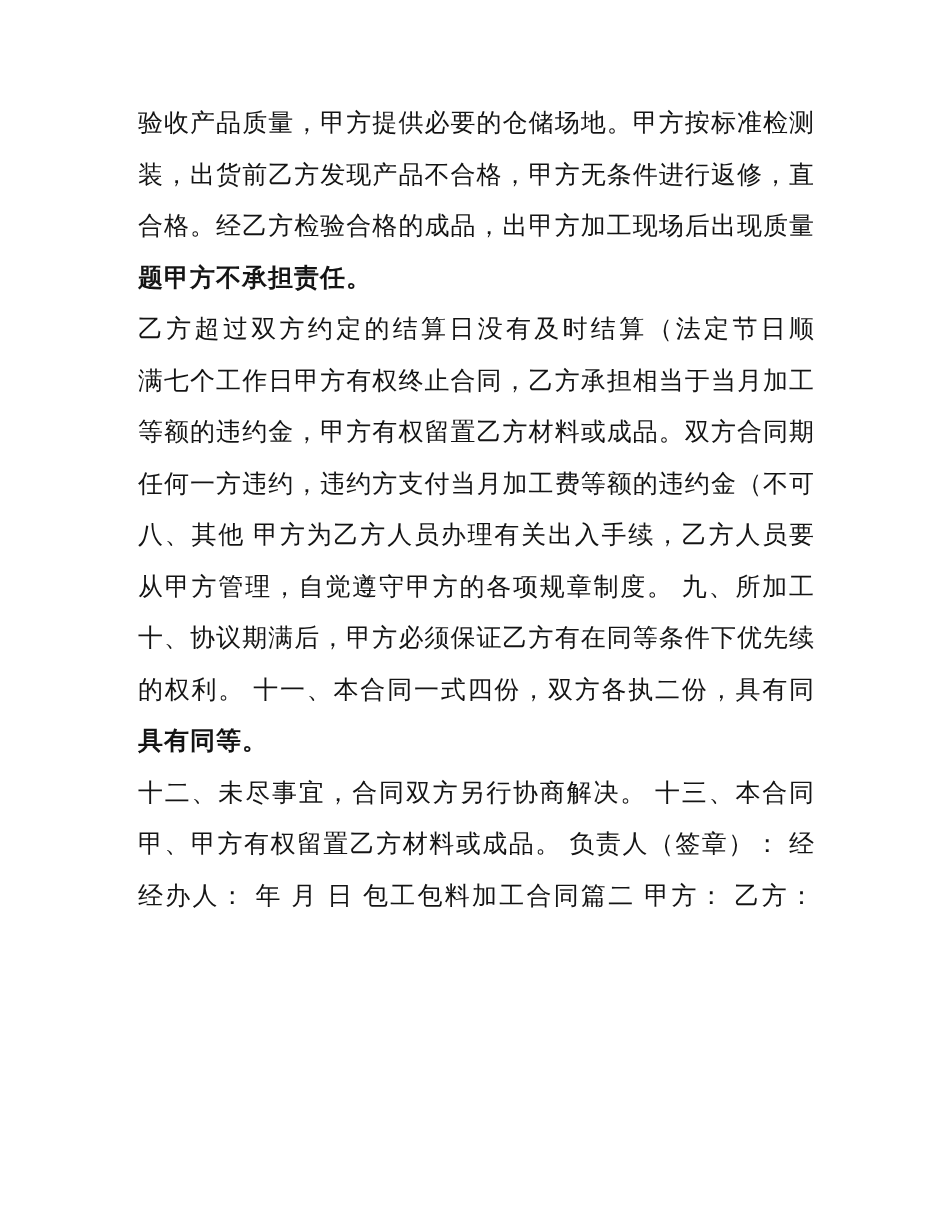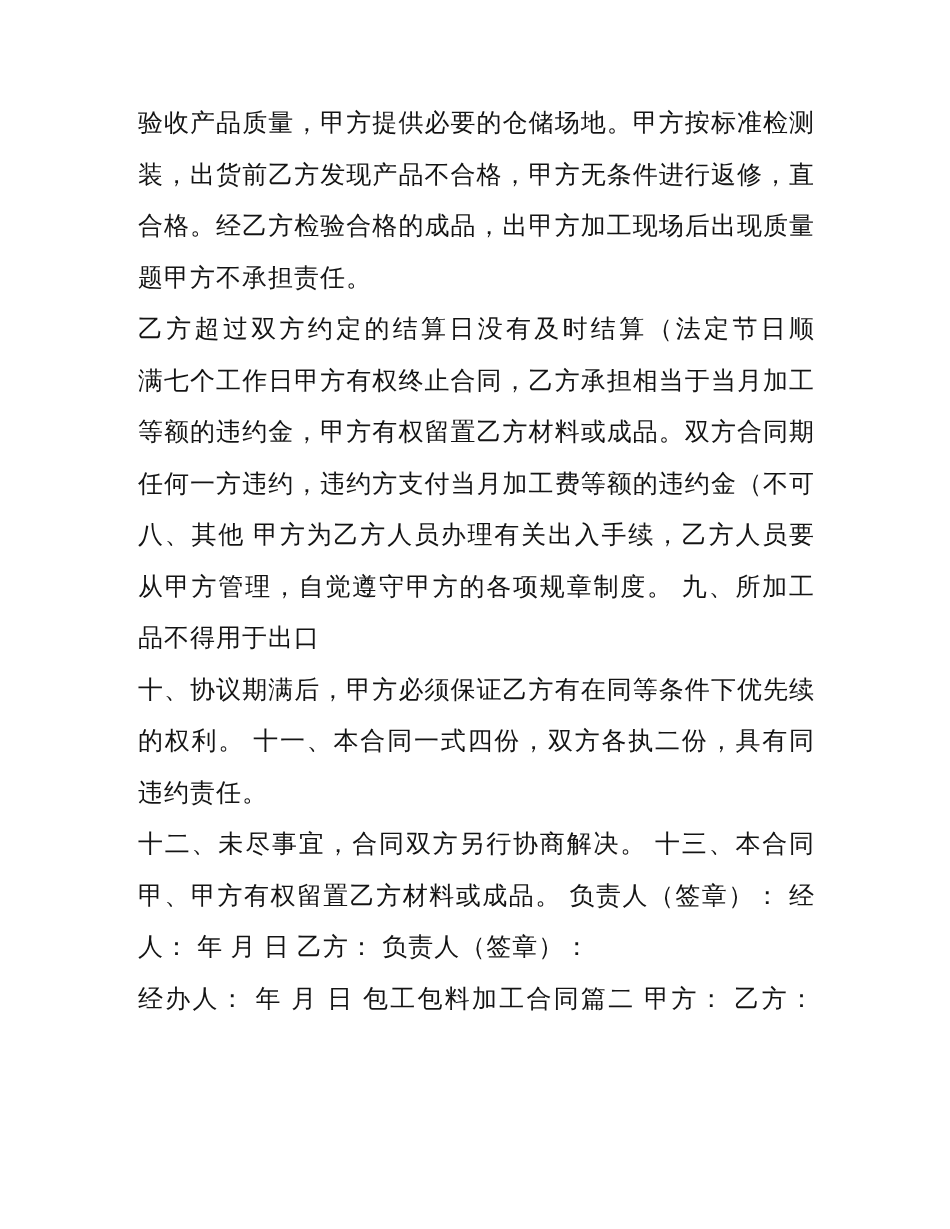--- a/index.html
+++ b/index.html
@@ -35,39 +35,38 @@
     overflow: hidden;
   }
   .line.full {
     text-align: justify;
     text-align-last: justify;
     text-justify: inter-character;
   }
   .line.short {
     text-align: center;
     text-align-last: left;
+    font-weight: bold;
   }
 </style>
 </head>
 <body>
 
 <div class="page">
   <div class="textblock">
     <div class="line full">验收产品质量，甲方提供必要的仓储场地。甲方按标准检测包</div>
     <div class="line full">装，出货前乙方发现产品不合格，甲方无条件进行返修，直至</div>
     <div class="line full">合格。经乙方检验合格的成品，出甲方加工现场后出现质量问</div>
     <div class="line short">题甲方不承担责任。</div>
     <div class="line full">乙方超过双方约定的结算日没有及时结算（法定节日顺延），</div>
     <div class="line full">满七个工作日甲方有权终止合同，乙方承担相当于当月加工费</div>
     <div class="line full">等额的违约金，甲方有权留置乙方材料或成品。双方合同期内</div>
     <div class="line full">任何一方违约，违约方支付当月加工费等额的违约金（不可抗</div>
     <div class="line full">八、其他 甲方为乙方人员办理有关出入手续，乙方人员要服</div>
     <div class="line full">从甲方管理，自觉遵守甲方的各项规章制度。 九、所加工产</div>
-    <div class="line short">品不得用于出口</div>
     <div class="line full">十、协议期满后，甲方必须保证乙方有在同等条件下优先续签</div>
     <div class="line full">的权利。 十一、本合同一式四份，双方各执二份，具有同等</div>
-    <div class="line short">违约责任。</div>
+    <div class="line short">具有同等。</div>
     <div class="line full">十二、未尽事宜，合同双方另行协商解决。 十三、本合同自</div>
     <div class="line full">甲、甲方有权留置乙方材料或成品。 负责人（签章）： 经办</div>
-    <div class="line short">人： 年 月 日 乙方： 负责人（签章）：</div>
     <div class="line full">经办人： 年 月 日 包工包料加工合同篇二 甲方： 乙方： 甲、</div>
   </div>
 </div>
 
 </body></html>

